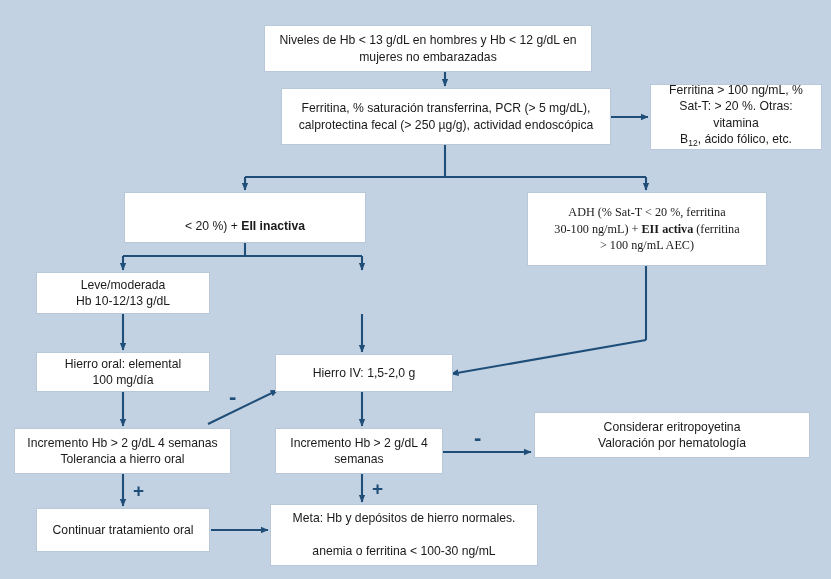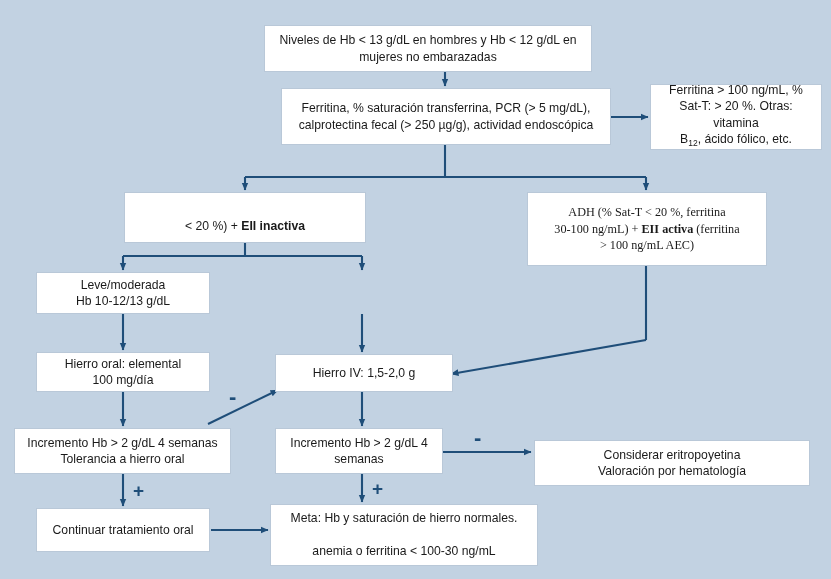--- a/index.html
+++ b/index.html
@@ -152,34 +152,34 @@
     </span>
   </div>
 
   <div class="node" style="left:275px;top:428px;width:168px;height:46px;">
     <span class="t">
       <span>Incremento Hb &gt; 2 g/dL 4</span><br>
       <span>semanas</span>
     </span>
   </div>
 
-  <div class="node" style="left:534px;top:440px;width:276px;height:46px;justify-content:center;">
+  <div class="node" style="left:534px;top:412px;width:276px;height:46px;justify-content:center;">
     <span class="t">
       <span>Considerar eritropoyetina</span><br>
       <span>Valoración por hematología</span>
     </span>
   </div>
 
   <div class="node" style="left:36px;top:508px;width:174px;height:44px;">
     <span class="t">Continuar tratamiento oral</span>
   </div>
 
   <div class="node" style="left:270px;top:504px;width:268px;height:62px;">
     <span class="t">
-      <span>Meta: Hb y saturación de hierro normales.</span><br>
+      <span>Meta: Hb y depósitos de hierro normales.</span><br>
       <br>
       <span>anemia o ferritina &lt; 100-30 ng/mL</span>
     </span>
   </div>
 
   <div class="sign minus" style="left:229px;top:387px;">-</div>
   <div class="sign minus" style="left:474px;top:428px;">-</div>
   <div class="sign" style="left:133px;top:481px;">+</div>
   <div class="sign" style="left:372px;top:479px;">+</div>
 

